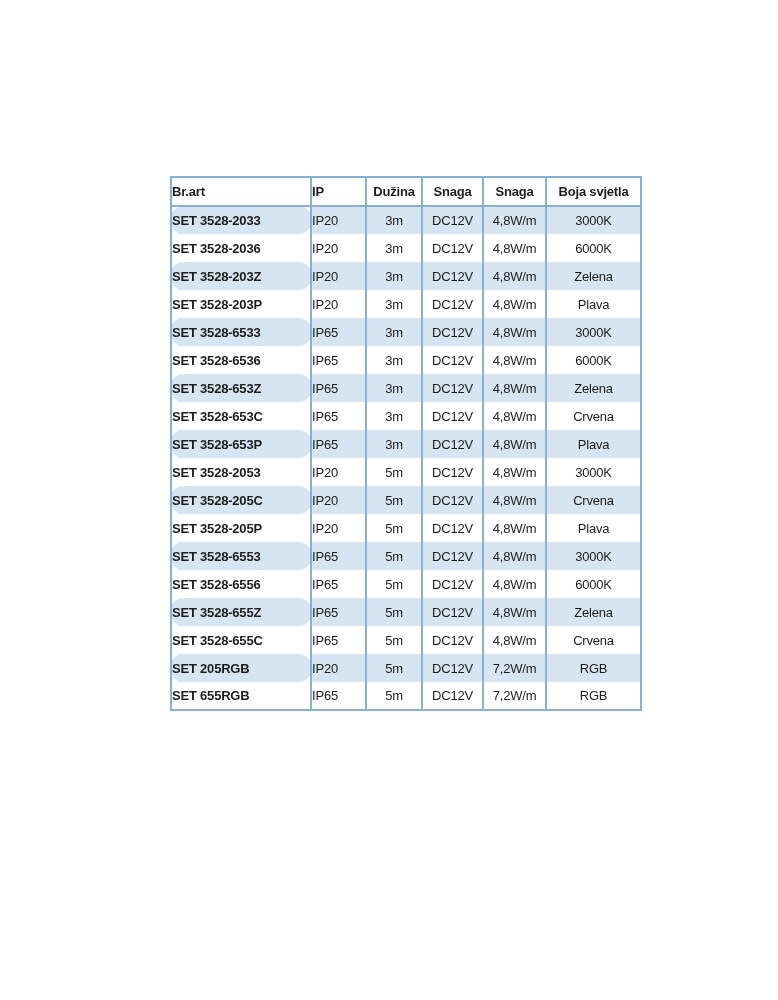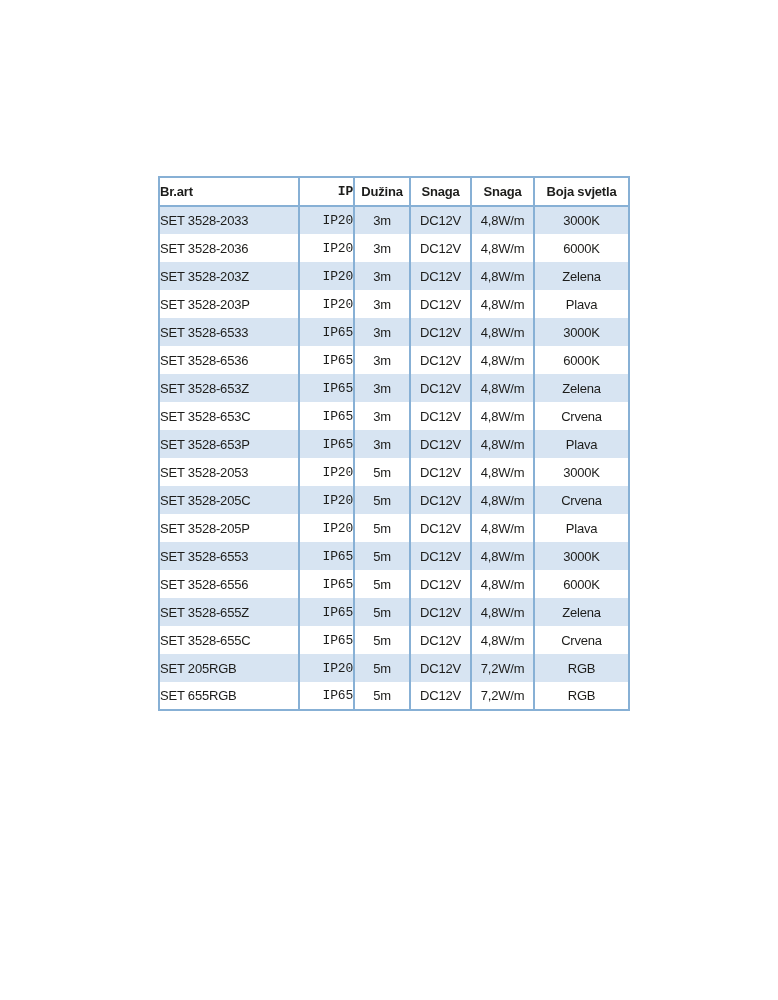--- a/index.html
+++ b/index.html
@@ -20,21 +20,21 @@
   }
   .page {
     position: relative;
     width: 778px;
     height: 1000px;
     background: var(--page-bg);
     overflow: hidden;
   }
   .table-wrap {
     position: absolute;
-    left: 158px;
+    left: 170px;
     top: 176px;
   }
   table.spec-table {
     border-collapse: collapse;
     table-layout: fixed;
     width: 470px;
     border: 2px solid var(--border-color);
   }
   table.spec-table th,
   table.spec-table td {
@@ -51,24 +51,24 @@
   thead tr { height: 29px; background: var(--row-base-color); }
   thead th {
     border-bottom: 2px solid var(--border-color);
     font-weight: bold;
     font-size: 13.5px;
   }
   tbody tr { height: 28px; background: var(--row-base-color); }
   tbody tr:nth-child(odd) { background: var(--row-alt-color); }
   
   .c0 { text-align: left; padding-left: 8px; }
-  .c1 { text-align: right; padding-left: 7px; font-family: Liberation Mono, monospace; }
+  .c1 { text-align: left; padding-left: 7px; }
   .c2 { text-align: center; padding-left: 9px; }
   .c3, .c4, .c5 { text-align: center; }
-  tbody td.c0 { font-weight: normal; }
+  tbody td.c0 { font-weight: bold; border-radius: 12px; }
   
   col.w0 { width: 140px; }
   col.w1 { width: 55px; }
   col.w2 { width: 56px; }
   col.w3 { width: 61px; }
   col.w4 { width: 63px; }
   col.w5 { width: 95px; }
 </style>
 </head>
 <body>

